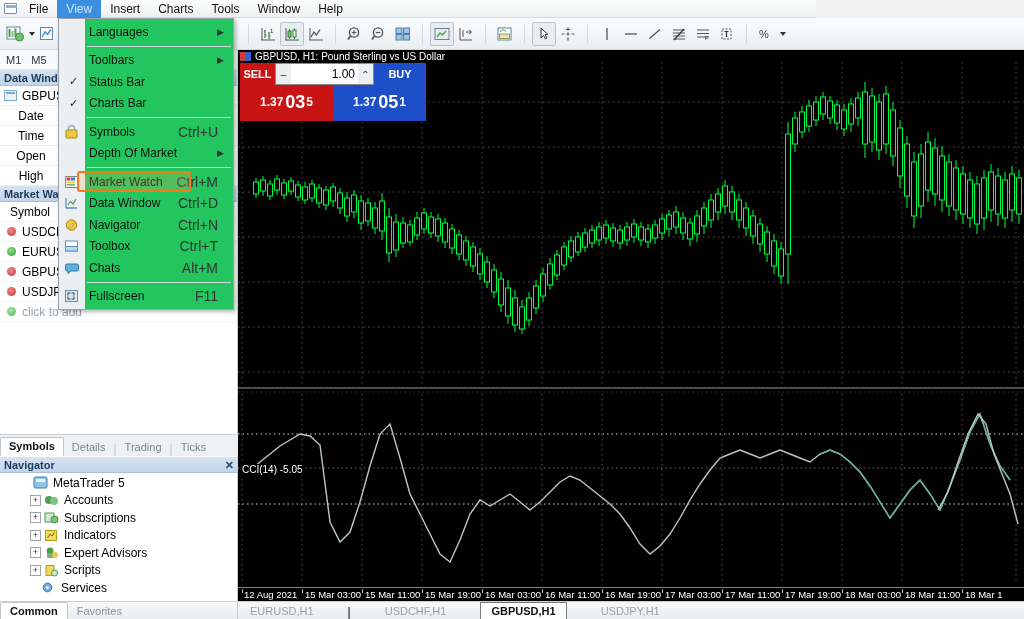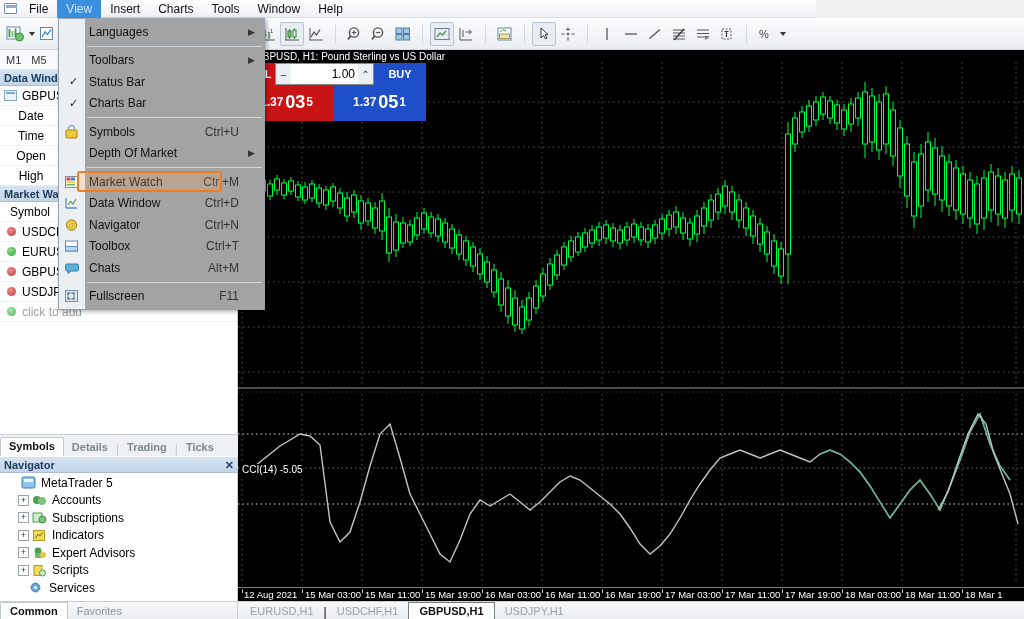--- a/index.html
+++ b/index.html
@@ -68,41 +68,41 @@
     padding-left:6px; border-bottom:1px solid #f0f2f4; }
   .arrow { width:11px; height:11px; margin-right:5px; position:relative; flex:0 0 11px;}
   .arrow:before{content:"";position:absolute;left:1px;top:1px;width:9px;height:9px;border-radius:50%;}
   .arrow.up:before{ background:radial-gradient(circle at 40% 35%, #8fe08f, #2f9e2f); }
   .arrow.dn:before{ background:radial-gradient(circle at 40% 35%, #f08a8a, #c23a3a); }
   .arrow.add:before{ background:radial-gradient(circle at 40% 35%, #a8e8a8, #55b055); }
   .mw-row.muted { color:#9aa3ab; }
 
   .tabstrip { position:absolute; left:0; width:238px; height:22px; background:#eef1f4;
     border-top:1px solid #c8ced4; display:flex; align-items:flex-end; }
-  .tabstrip .tab { font-size:11px; padding:2px 8px 3px; color:#7d868e;font-weight:bold; }
+  .tabstrip .tab { font-size:11px; padding:2px 8px 3px; color:#7d868e; }
   .tabstrip .tab.sel { background:#fff; color:#111; border:1px solid #c0c7ce; border-bottom:1px solid #fff;
     font-weight:bold; border-radius:2px 2px 0 0; }
   .tabstrip .vsep{ color:#c3c9cf; }
 
   .nav-row { height:17.5px; font-size:12px; display:flex; align-items:center; padding-left:6px; }
   .exp { width:11px; height:11px; border:1px solid #9aa3ab; background:#fff; margin-right:3px;
     font-size:9px; line-height:9px; text-align:center; color:#333; flex:0 0 11px; }
   .navic { width:15px; height:13px; margin-right:5px; border-radius:2px; flex:0 0 15px; position:relative;}
   .dotleader{ width:11px; flex:0 0 11px; }
 
   
   .dropdown {
-    position:absolute; left:58px; top:18px; width:207px; background:#a3a3a3;
+    position:absolute; left:58px; top:18px; width:176px; background:#22c55e;
     border:1px solid #9aa3ab; box-shadow:2px 2px 4px rgba(0,0,0,.28); z-index:60;
     padding:2px 0;
   }
   .dropdown .strip { position:absolute; left:0; top:0; width:26px; bottom:0; background:#eceff1; }
   .drow { position:relative; height:21.5px; display:flex; align-items:center; font-size:12px;
     padding-left:30px; color:#111; z-index:2; }
-  .drow .acc { margin-left:auto; padding-right:25px; color:#333; font-size:12px; }
+  .drow .acc { margin-left:auto; padding-right:15px; color:#333; font-size:14px; }
   .drow .sub { margin-left:auto; padding-right:9px; font-size:9px; color:#333; }
   .drow .chk { position:absolute; left:10px; font-size:11px; color:#222; }
   .dsep { height:1px; background:#d3d8dc; margin:3px 2px 3px 28px; position:relative; z-index:2;}
   .dicon { position:absolute; left:5px; width:16px; height:14px; border-radius:2px; }
   .hl { position:absolute; left:18px; right:42px; height:21px; border:2px solid #f07c1e;
     border-radius:3px; background:rgba(255,170,90,.22); z-index:1; }
 
   
   .chartwrap { position:absolute; left:238px; top:50px; width:786px; height:551px; background:#000; }
   .chart-head { height:12px; background:#000; color:#fff; font-size:10px; display:flex;
@@ -133,21 +133,21 @@
   .timeaxis span { position:absolute; top:1px; color:#fff; font-size:9.5px; white-space:nowrap; }
   .tick { position:absolute; top:0; width:1px; height:4px; background:#bbb; }
 
   
   .bottombar { position:absolute; left:0; bottom:0; width:1024px; height:18px;
     background:linear-gradient(#f7f8fa,#e9edf1); border-top:1px solid #c8ced4; display:flex; }
   .bleft { width:238px; display:flex; align-items:flex-end; border-right:1px solid #c8ced4; }
   .bleft .tab { font-size:11px; padding:2px 9px 2px; color:#8b9299; }
   .bleft .tab.sel { background:#fff; color:#111; font-weight:bold; border:1px solid #c0c7ce;
     border-bottom:none; border-radius:2px 2px 0 0; }
-  .bright { flex:1; display:flex; align-items:flex-end; padding-left:2px; }
+  .bright { flex:1; display:flex; align-items:flex-end; padding-left:2px;gap:24px; }
   .ctab { font-size:11px; padding:2px 10px 2px; color:#9aa1a8; }
   .ctab.sel { background:#fff; color:#111; font-weight:bold; border:1px solid #767c82;
     border-bottom:none; border-radius:1px 1px 0 0; }
 </style>
 </head>
 <body>
 
 <div id="app">
 
   <div class="menubar">
@@ -396,21 +396,21 @@
       <span class="vsep">|</span>
       <div class="tab">Trading</div>
       <span class="vsep">|</span>
       <div class="tab">Ticks</div>
     </div>
 
     <div class="panel-title" style="position:absolute;top:407px;left:0;width:238px">
       <span>Navigator</span>
       <span class="x">✕</span>
     </div>
-    <div style="position:absolute;top:424px;left:4px;width:238px;">
+    <div style="position:absolute;top:424px;left:16px;width:238px;">
       <div class="nav-row">
         <span class="dotleader"></span>
         <span class="navic">
           <svg width="15" height="13" viewBox="0 0 15 13">
               <rect x="1" y="1" width="13" height="11" rx="1.5" fill="#8fc4e8" stroke="#3f7fa8"></rect>
               <rect x="3" y="3" width="9" height="3" fill="#eaf5fd"></rect>
             </svg>
         </span>
         <span>MetaTrader 5</span>
       </div>

